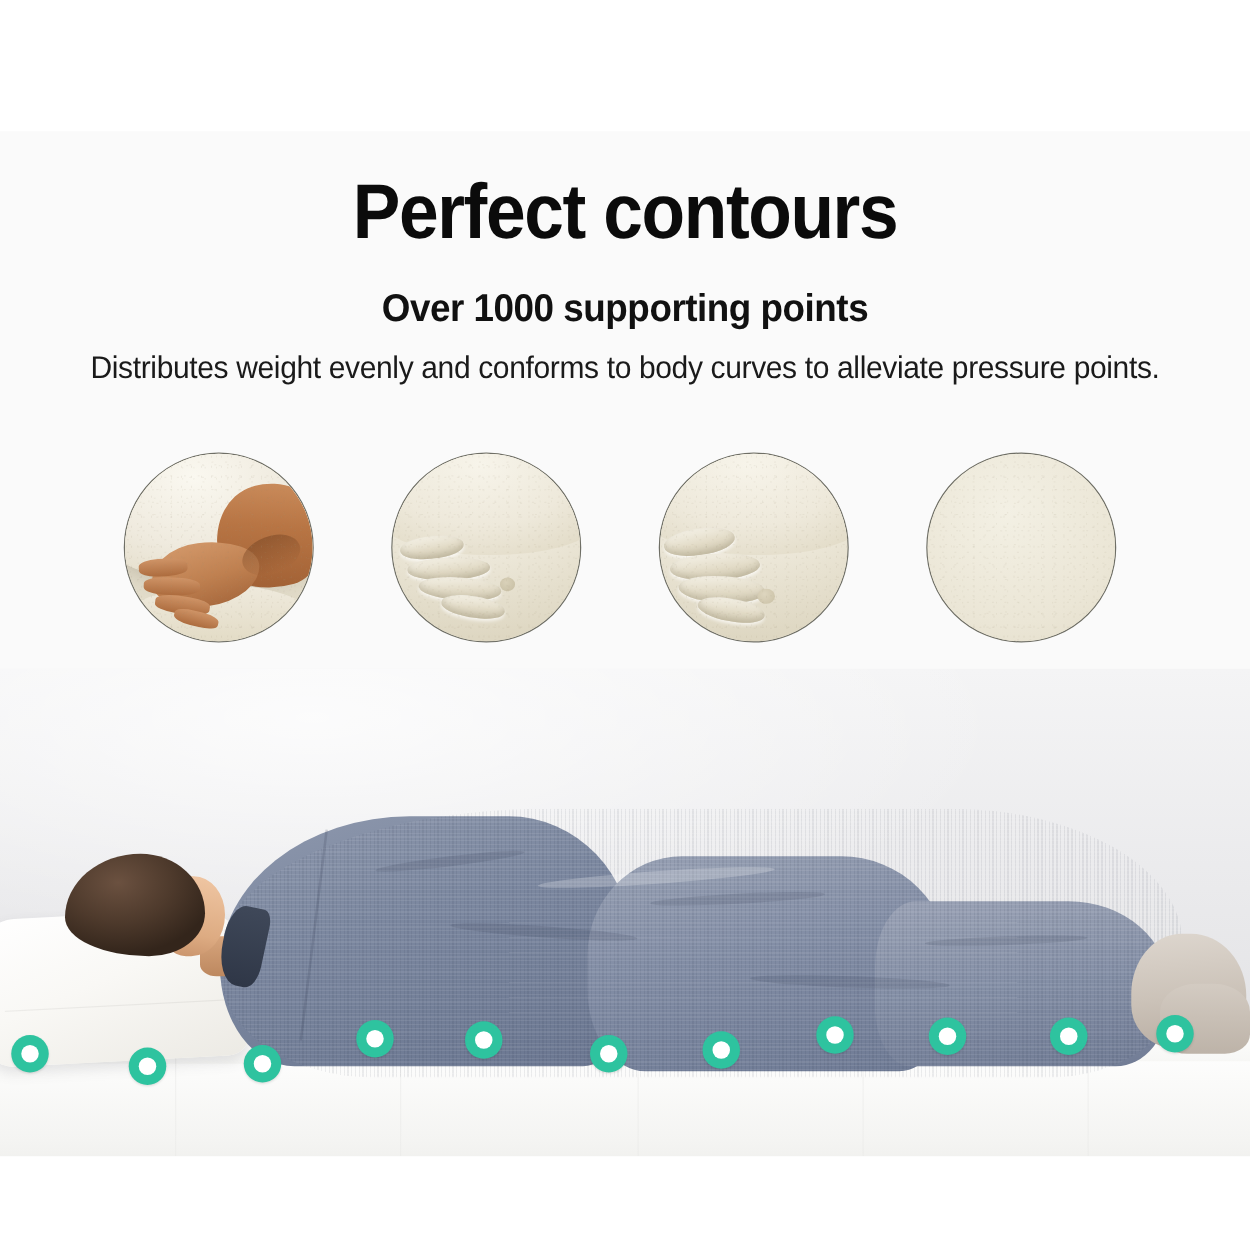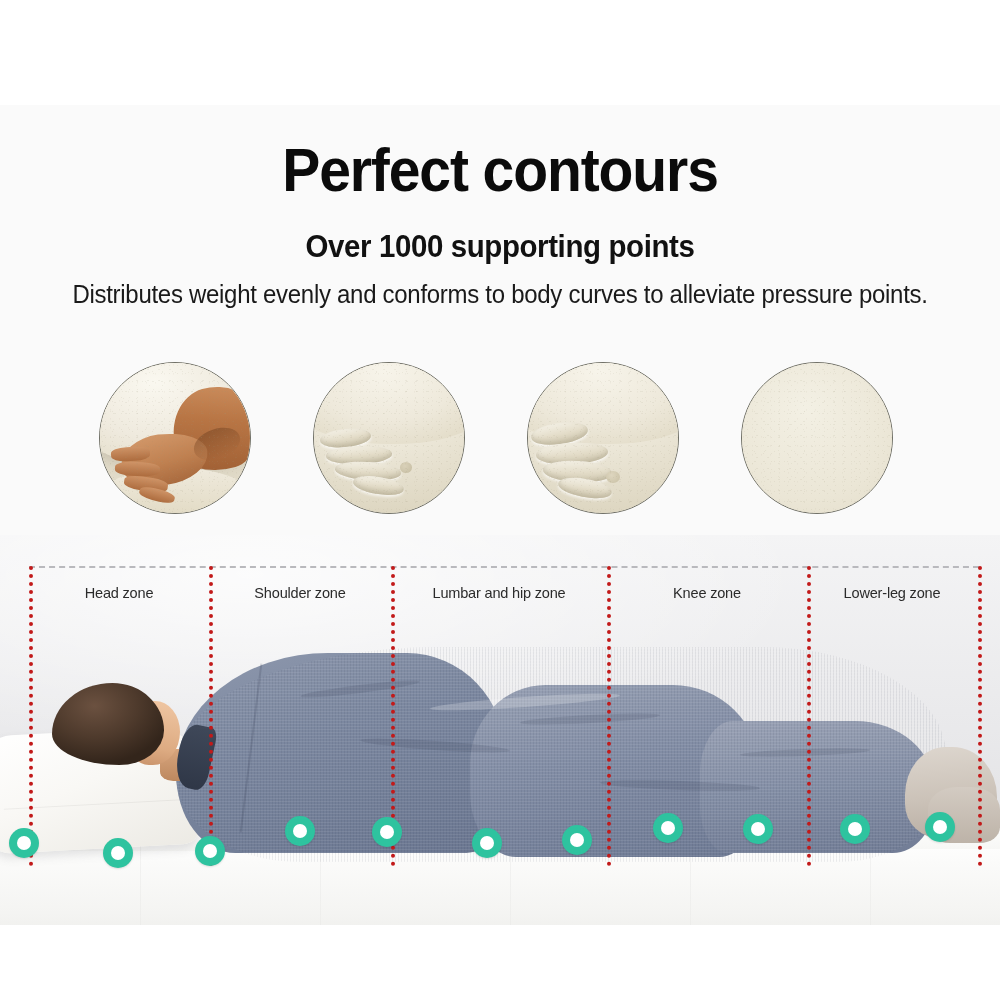--- a/index.html
+++ b/index.html
@@ -423,35 +423,20 @@
       <div class="face"></div>
       <div class="ear"></div>
       <div class="hair"></div>
       <div class="collar"></div>
       <div class="sleeve-seam"></div>
       <div class="foot"></div>
       <div class="foot2"></div>
     </div>
   </div>
 
-  <div class="zones">
-    <div class="zone-top"></div>
-    <div class="zdiv" id="zd0" style="left: 0px;"></div>
-    <div class="zdiv" id="zd1" style="left: 180px;"></div>
-    <div class="zdiv" id="zd2" style="left: 362px;"></div>
-    <div class="zdiv" id="zd3" style="left: 578px;"></div>
-    <div class="zdiv" id="zd4" style="left: 778px;"></div>
-    <div class="zdiv" id="zd5" style="left: 949px;"></div>
-
-    <div class="zlabel" id="zl0" style="left: -30px; width: 240px;">Head zone</div>
-    <div class="zlabel" id="zl1" style="left: 151px; width: 240px;">Shoulder zone</div>
-    <div class="zlabel" id="zl2" style="left: 350px; width: 240px;">Lumbar and hip zone</div>
-    <div class="zlabel" id="zl3" style="left: 558px; width: 240px;">Knee zone</div>
-    <div class="zlabel" id="zl4" style="left: 743px; width: 240px;">Lower-leg zone</div>
-  </div>
 
   <div id="rings">
       <div class="ring" style="left: 9px; top: 828px;"></div>
       <div class="ring" style="left: 103px; top: 838px;"></div>
       <div class="ring" style="left: 195px; top: 836px;"></div>
       <div class="ring" style="left: 285px; top: 816px;"></div>
       <div class="ring" style="left: 372px; top: 817px;"></div>
       <div class="ring" style="left: 472px; top: 828px;"></div>
       <div class="ring" style="left: 562px; top: 825px;"></div>
       <div class="ring" style="left: 653px; top: 813px;"></div>

